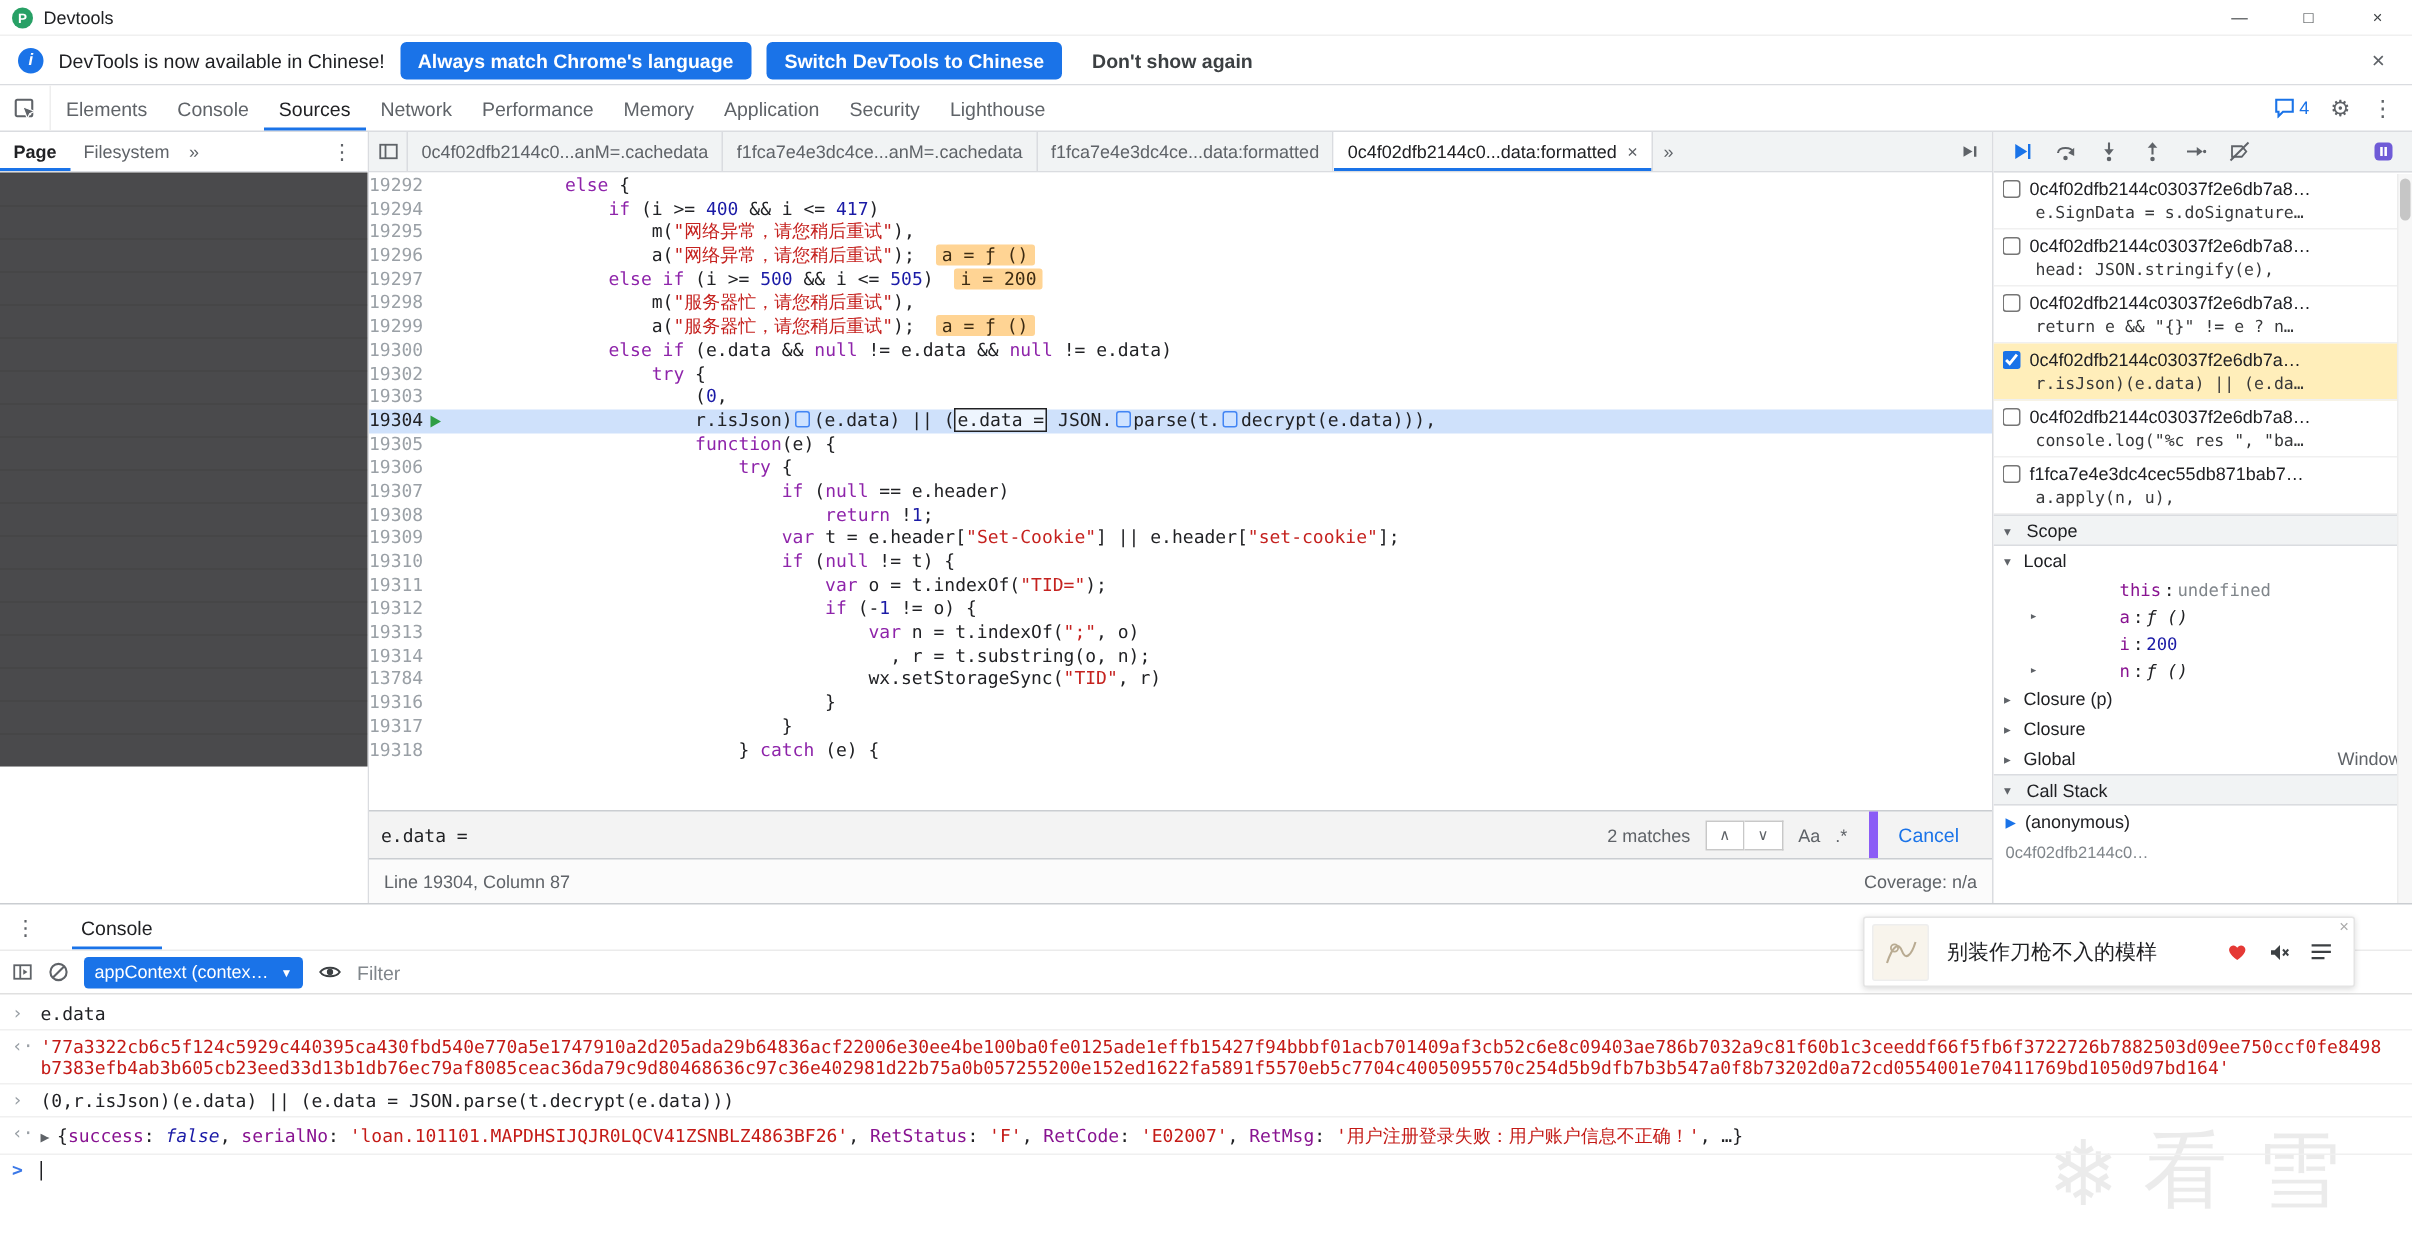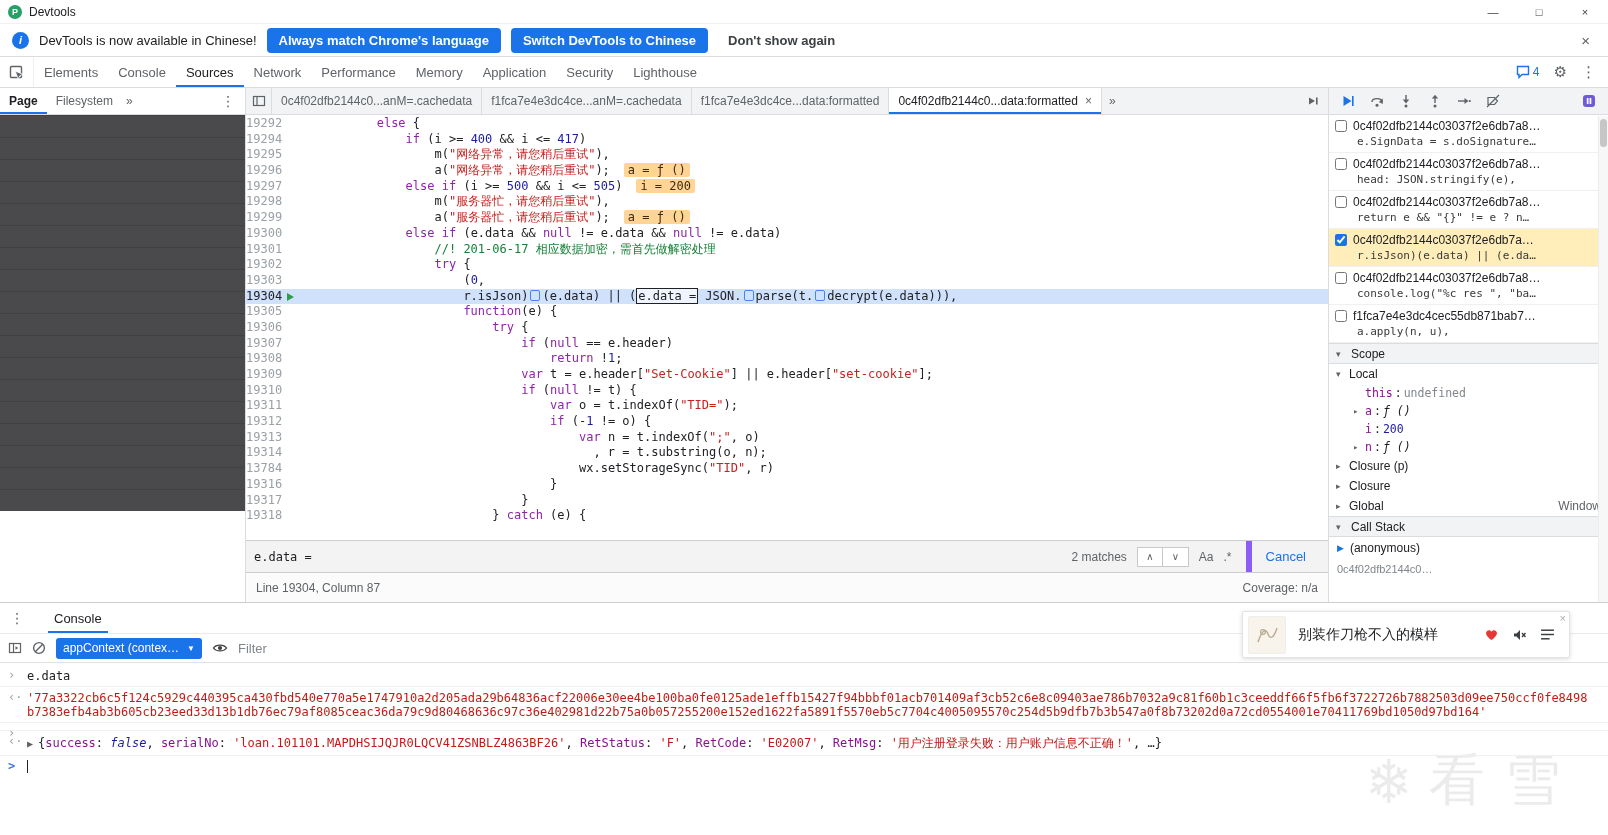--- a/index.html
+++ b/index.html
@@ -89,21 +89,21 @@
   .bp-row.active { background:#ffeeba; }
   .bp-head { display:flex; align-items:center; gap:6px; }
   .bp-head input { width:12px; height:12px; accent-color:#1a73e8; margin:0; }
   .bp-file { font-size:12px; color:#202124; white-space:nowrap; overflow:hidden; }
   .bp-code { margin-left:22px; margin-top:2px; font-family:"DejaVu Sans Mono", monospace; font-size:11px; color:#37383a; white-space:nowrap; overflow:hidden; }
   .section-header { height:21px; background:#f1f3f4; border-top:1px solid #dadce0; border-bottom:1px solid #dadce0; display:flex; align-items:center; gap:5px; padding:0 7px; font-size:12px; color:#202124; flex:0 0 auto; }
   .tri { color:#5f6368; font-size:9px; display:inline-block; width:10px; }
   .scope-group-head { display:flex; align-items:center; gap:3px; padding:3px 7px; font-size:12px; }
   .scope-right { margin-left:auto; color:#5f6368; }
   .scope-item { display:flex; align-items:center; gap:2px; padding:2px 7px 2px 24px; font-family:"DejaVu Sans Mono", monospace; font-size:11.5px; }
-  .sk { color:#881391; }
+  .sk { color:#881391;margin-left:48px; }
   .v-undef { color:#80868b; }
   .v-func { font-style:italic; color:#202124; }
   .v-num { color:#1a1aa6; }
   .cs-row { display:flex; align-items:center; gap:6px; padding:4px 8px; font-size:12px; color:#202124; }
   .cs-mark { color:#1a73e8; font-size:9px; }
   .cs-row.partial { color:#80868b; font-size:11px; }
   .side-scrollbar { position:absolute; right:0; top:28px; width:10px; bottom:0; background:#f7f7f7; border-left:1px solid #ededed; }
   .side-thumb { position:absolute; right:1px; top:3px; width:7px; height:28px; background:#c6c6c6; border-radius:4px; }
 
   
@@ -240,21 +240,20 @@
 
     <div class="code-area">
         <div class="code-line"><span class="gutter">19292</span><span class="ind" style="width: 12ch;"></span><span class="tk-k">else</span><span class="tk-t"> {</span></div>
         <div class="code-line"><span class="gutter">19294</span><span class="ind" style="width: 16ch;"></span><span class="tk-k">if</span><span class="tk-t"> (i &gt;= </span><span class="tk-n">400</span><span class="tk-t"> &amp;&amp; i &lt;= </span><span class="tk-n">417</span><span class="tk-t">)</span></div>
         <div class="code-line"><span class="gutter">19295</span><span class="ind" style="width: 20ch;"></span><span class="tk-t">m(</span><span class="tk-s">"网络异常，请您稍后重试"</span><span class="tk-t">),</span></div>
         <div class="code-line"><span class="gutter">19296</span><span class="ind" style="width: 20ch;"></span><span class="tk-t">a(</span><span class="tk-s">"网络异常，请您稍后重试"</span><span class="tk-t">);</span><span class="hint">a = ƒ ()</span></div>
         <div class="code-line"><span class="gutter">19297</span><span class="ind" style="width: 16ch;"></span><span class="tk-k">else</span><span class="tk-t"> </span><span class="tk-k">if</span><span class="tk-t"> (i &gt;= </span><span class="tk-n">500</span><span class="tk-t"> &amp;&amp; i &lt;= </span><span class="tk-n">505</span><span class="tk-t">)</span><span class="hint">i = 200</span></div>
         <div class="code-line"><span class="gutter">19298</span><span class="ind" style="width: 20ch;"></span><span class="tk-t">m(</span><span class="tk-s">"服务器忙，请您稍后重试"</span><span class="tk-t">),</span></div>
         <div class="code-line"><span class="gutter">19299</span><span class="ind" style="width: 20ch;"></span><span class="tk-t">a(</span><span class="tk-s">"服务器忙，请您稍后重试"</span><span class="tk-t">);</span><span class="hint">a = ƒ ()</span></div>
         <div class="code-line"><span class="gutter">19300</span><span class="ind" style="width: 16ch;"></span><span class="tk-k">else</span><span class="tk-t"> </span><span class="tk-k">if</span><span class="tk-t"> (e.data &amp;&amp; </span><span class="tk-k">null</span><span class="tk-t"> != e.data &amp;&amp; </span><span class="tk-k">null</span><span class="tk-t"> != e.data)</span></div>
-        <div class="code-line"><span class="gutter">19301</span><span class="ind" style="width: 20ch;"></span><span class="tk-c">//! 201-06-17 相应数据加密，需首先做解密处理</span></div>
         <div class="code-line"><span class="gutter">19302</span><span class="ind" style="width: 20ch;"></span><span class="tk-k">try</span><span class="tk-t"> {</span></div>
         <div class="code-line"><span class="gutter">19303</span><span class="ind" style="width: 24ch;"></span><span class="tk-t">(</span><span class="tk-n">0</span><span class="tk-t">,</span></div>
         <div class="code-line exec"><span class="gutter">19304</span><span class="exec-arrow"></span><span class="ind" style="width: 24ch;"></span><span class="tk-t">r.isJson)</span><span class="mk"></span><span class="tk-t">(e.data) || (</span><span class="tk-match">e.data =</span><span class="tk-t"> JSON.</span><span class="mk"></span><span class="tk-t">parse(t.</span><span class="mk"></span><span class="tk-t">decrypt(e.data))),</span></div>
         <div class="code-line"><span class="gutter">19305</span><span class="ind" style="width: 24ch;"></span><span class="tk-k">function</span><span class="tk-t">(e) {</span></div>
         <div class="code-line"><span class="gutter">19306</span><span class="ind" style="width: 28ch;"></span><span class="tk-k">try</span><span class="tk-t"> {</span></div>
         <div class="code-line"><span class="gutter">19307</span><span class="ind" style="width: 32ch;"></span><span class="tk-k">if</span><span class="tk-t"> (</span><span class="tk-k">null</span><span class="tk-t"> == e.header)</span></div>
         <div class="code-line"><span class="gutter">19308</span><span class="ind" style="width: 36ch;"></span><span class="tk-k">return</span><span class="tk-t"> !</span><span class="tk-n">1</span><span class="tk-t">;</span></div>
         <div class="code-line"><span class="gutter">19309</span><span class="ind" style="width: 32ch;"></span><span class="tk-k">var</span><span class="tk-t"> t = e.header[</span><span class="tk-s">"Set-Cookie"</span><span class="tk-t">] || e.header[</span><span class="tk-s">"set-cookie"</span><span class="tk-t">];</span></div>
         <div class="code-line"><span class="gutter">19310</span><span class="ind" style="width: 32ch;"></span><span class="tk-k">if</span><span class="tk-t"> (</span><span class="tk-k">null</span><span class="tk-t"> != t) {</span></div>
         <div class="code-line"><span class="gutter">19311</span><span class="ind" style="width: 36ch;"></span><span class="tk-k">var</span><span class="tk-t"> o = t.indexOf(</span><span class="tk-s">"TID="</span><span class="tk-t">);</span></div>
@@ -484,21 +483,21 @@
   <div class="console-out" id="console-out">
     <div class="watermark">
       <span class="wm-flake">❄</span>
       <span class="wm-text">看雪</span>
     </div>
   <div class="c-row c-input"><span class="c-icon">›</span><span class="c-text">e.data</span></div>
       <div class="c-row c-string">
         <span class="c-icon">‹·</span>
         <span class="c-str">'77a3322cb6c5f124c5929c440395ca430fbd540e770a5e1747910a2d205ada29b64836acf22006e30ee4be100ba0fe0125ade1effb15427f94bbbf01acb701409af3cb52c6e8c09403ae786b7032a9c81f60b1c3ceeddf66f5fb6f3722726b7882503d09ee750ccf0fe8498b7383efb4ab3b605cb23eed33d13b1db76ec79af8085ceac36da79c9d80468636c97c36e402981d22b75a0b057255200e152ed1622fa5891f5570eb5c7704c4005095570c254d5b9dfb7b3b547a0f8b73202d0a72cd0554001e70411769bd1050d97bd164'</span>
       </div>
-      <div class="c-row c-input"><span class="c-icon">›</span></div>
+      <div class="c-row c-input"><span class="c-icon">›</span><span class="c-text">(0,r.isJson)(e.data) || (e.data = JSON.parse(t.decrypt(e.data)))</span></div>
       <div class="c-row c-object"><span class="c-icon">‹·</span><span class="c-tri">▶</span><span class="o-t">{</span><span class="o-key">success</span><span class="o-t">: </span><span class="o-bool">false</span><span class="o-t">, </span><span class="o-key">serialNo</span><span class="o-t">: </span><span class="o-str">'loan.101101.MAPDHSIJQJR0LQCV41ZSNBLZ4863BF26'</span><span class="o-t">, </span><span class="o-key">RetStatus</span><span class="o-t">: </span><span class="o-str">'F'</span><span class="o-t">, </span><span class="o-key">RetCode</span><span class="o-t">: </span><span class="o-str">'E02007'</span><span class="o-t">, </span><span class="o-key">RetMsg</span><span class="o-t">: </span><span class="o-str">'用户注册登录失败：用户账户信息不正确！'</span><span class="o-t">, …}</span></div>
       <div class="c-row c-prompt"><span class="c-prompt-icon">&gt;</span><span class="caret"></span></div>
     </div>
 
   <div class="music-widget">
     <span class="mw-thumb">
       <svg width="30" height="30" viewBox="0 0 30 30">
           <path d="M6 22 C10 10, 14 8, 16 14 C18 20, 22 18, 25 8" fill="none" stroke="#b9ab92" stroke-width="1.4"></path>
           <circle cx="11" cy="12" r="2.4" fill="none" stroke="#b9ab92" stroke-width="1.2"></circle>
         </svg>

